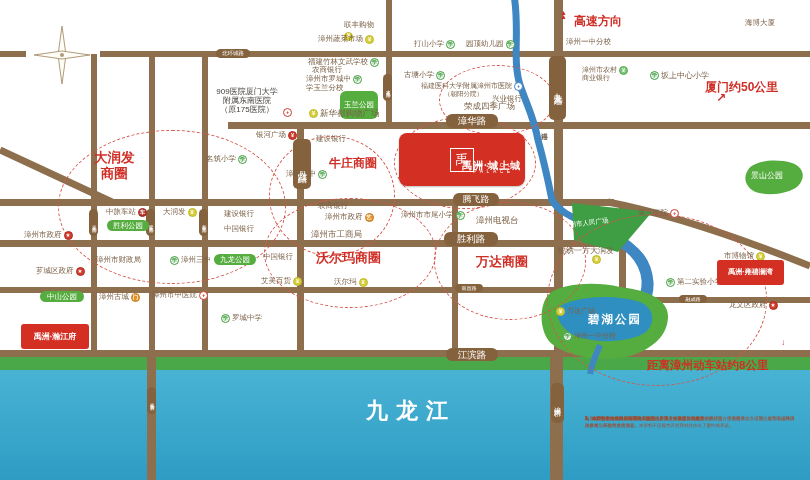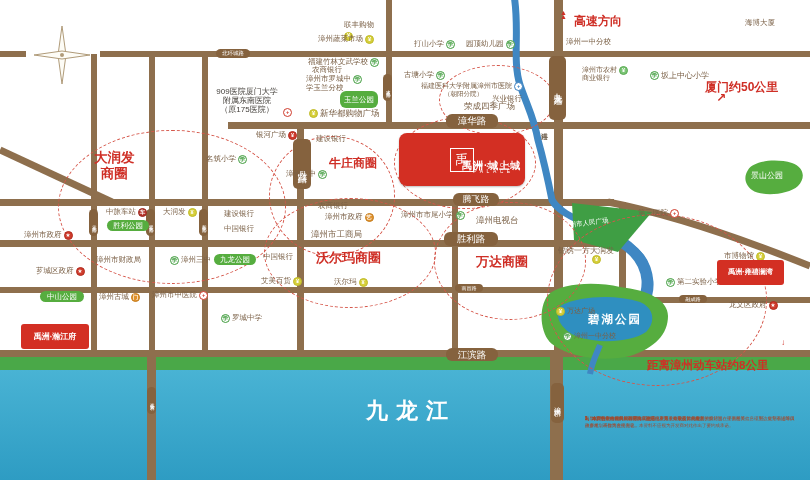--- a/index.html
+++ b/index.html
@@ -117,21 +117,21 @@
     <div class="rbadge" style="left: 679px; top: 295px; width: 28px; height: 8px; font-size: 5px;">融成路</div>
     <div class="rbadge" style="left: 446px; top: 348px; width: 52px; height: 13px; font-size: 9.5px;">江滨路</div>
     <div class="rbadge v" style="left: 293px; top: 139px; width: 18px; height: 50px; font-size: 10px;">丹霞路</div>
     <div class="rbadge v" style="left: 549px; top: 56px; width: 17px; height: 64px; font-size: 9px;">九龙大道</div>
     <div class="rbadge v" style="left: 551px; top: 383px; width: 13px; height: 40px; font-size: 7px;">漳州大桥</div>
     <div class="rbadge v" style="left: 89px; top: 209px; width: 9px; height: 27px; font-size: 4.5px;">元光北路</div>
     <div class="rbadge v" style="left: 146px; top: 209px; width: 9px; height: 27px; font-size: 4.5px;">延安北路</div>
     <div class="rbadge v" style="left: 199px; top: 209px; width: 9px; height: 27px; font-size: 4.5px;">新华北路</div>
     <div class="rbadge v" style="left: 383px; top: 74px; width: 9px; height: 27px; font-size: 4.5px;">大通北路</div>
     <div class="rbadge v" style="left: 147px; top: 387px; width: 9px; height: 27px; font-size: 4.5px;">战备大桥</div>
-    <div class="pbadge" style="left: 340px; top: 91px; width: 38px; height: 17px;">玉兰公园</div>
+    <div class="pbadge" style="left: 340px; top: 91px; width: 38px; height: 28px;">玉兰公园</div>
     <div class="pbadge" style="left: 107px; top: 220px; width: 42px; height: 11px;">胜利公园</div>
     <div class="pbadge" style="left: 214px; top: 254px; width: 42px; height: 11px;">九龙公园</div>
     <div class="pbadge" style="left: 40px; top: 291px; width: 44px; height: 11px;">中山公园</div>
     <div class="wtext" style="left: 751px; top: 172px; font-size: 8px;">景山公园</div>
     <div class="wtext" style="left: 588px; top: 313px; font-size: 11.5px; letter-spacing: 2px; font-weight: bold;">碧湖公园</div>
     <div class="wtext" style="left: 563px; top: 219px; font-size: 6.5px; transform: rotate(-7deg);">漳州市人民广场</div>
     <div class="wtext" style="left: 366px; top: 399px; font-size: 22px; letter-spacing: 8px; font-weight: bold;">九龙江</div>
     <div class="rnote" style="left: 94px; top: 150px; font-size: 13.5px; text-align: center;">
       <div style="position: static;">大润发</div>
       <div style="position: static;">商圈</div>

